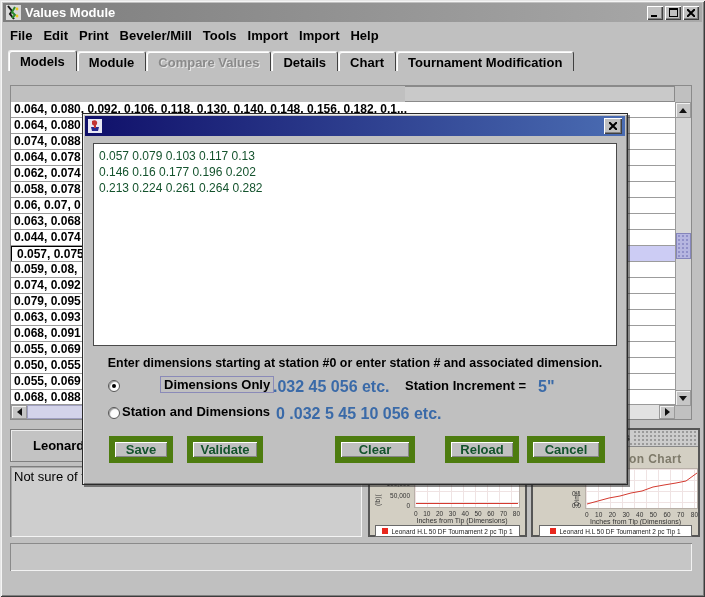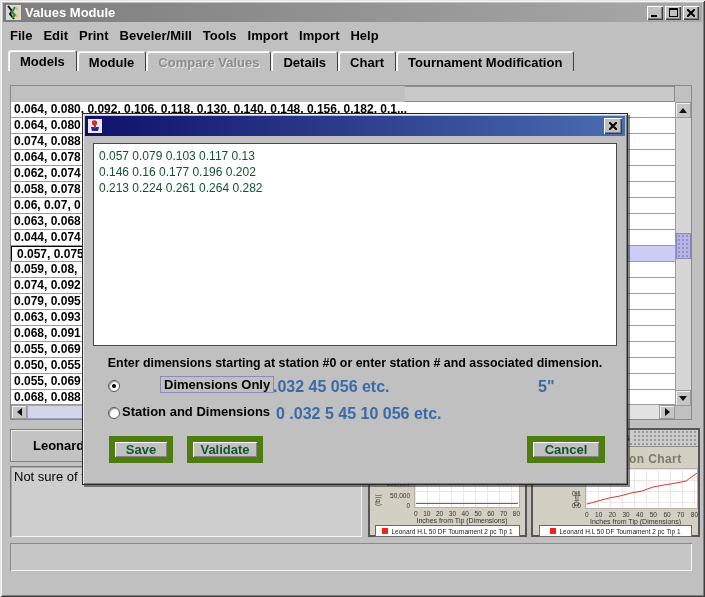--- a/index.html
+++ b/index.html
@@ -311,24 +311,27 @@
     <div class="dlg-textarea">
       <div>0.057 0.079 0.103 0.117 0.13</div>
       <div>0.146 0.16 0.177 0.196 0.202</div>
       <div>0.213 0.224 0.261 0.264 0.282</div>
     </div>
     <div class="dlg-instruction">Enter dimensions starting at station #0 or enter station # and associated dimension.</div>
 
     <div class="radio checked" style="left:25px;top:266px;"></div>
     <div class="rlabel focused" style="left:37px;top:262px;margin-left:40px;">Dimensions Only</div>
     <div class="hint" style="left:190px;top:264px;">.032 45 056 etc.</div>
+    <div class="rlabel" style="left:322px;top:264px;">Station Increment =</div>
     <div class="hint" style="left:455px;top:264px;">5"</div>
 
     <div class="radio" style="left:25px;top:293px;"></div>
     <div class="rlabel" style="left:39px;top:290px;">Station and Dimensions</div>
     <div class="hint" style="left:193px;top:291px;">0 .032 5 45 10 056 etc.</div>
 
     <button class="btn" style="left:26px;width:64px;">Save</button>
     <button class="btn" style="left:104px;width:76px;">Validate</button>
+    <button class="btn" style="left:252px;width:80px;">Clear</button>
+    <button class="btn" style="left:362px;width:74px;">Reload</button>
     <button class="btn" style="left:444px;width:78px;">Cancel</button>
   </div>
 
 </div>
 
 </body></html>

